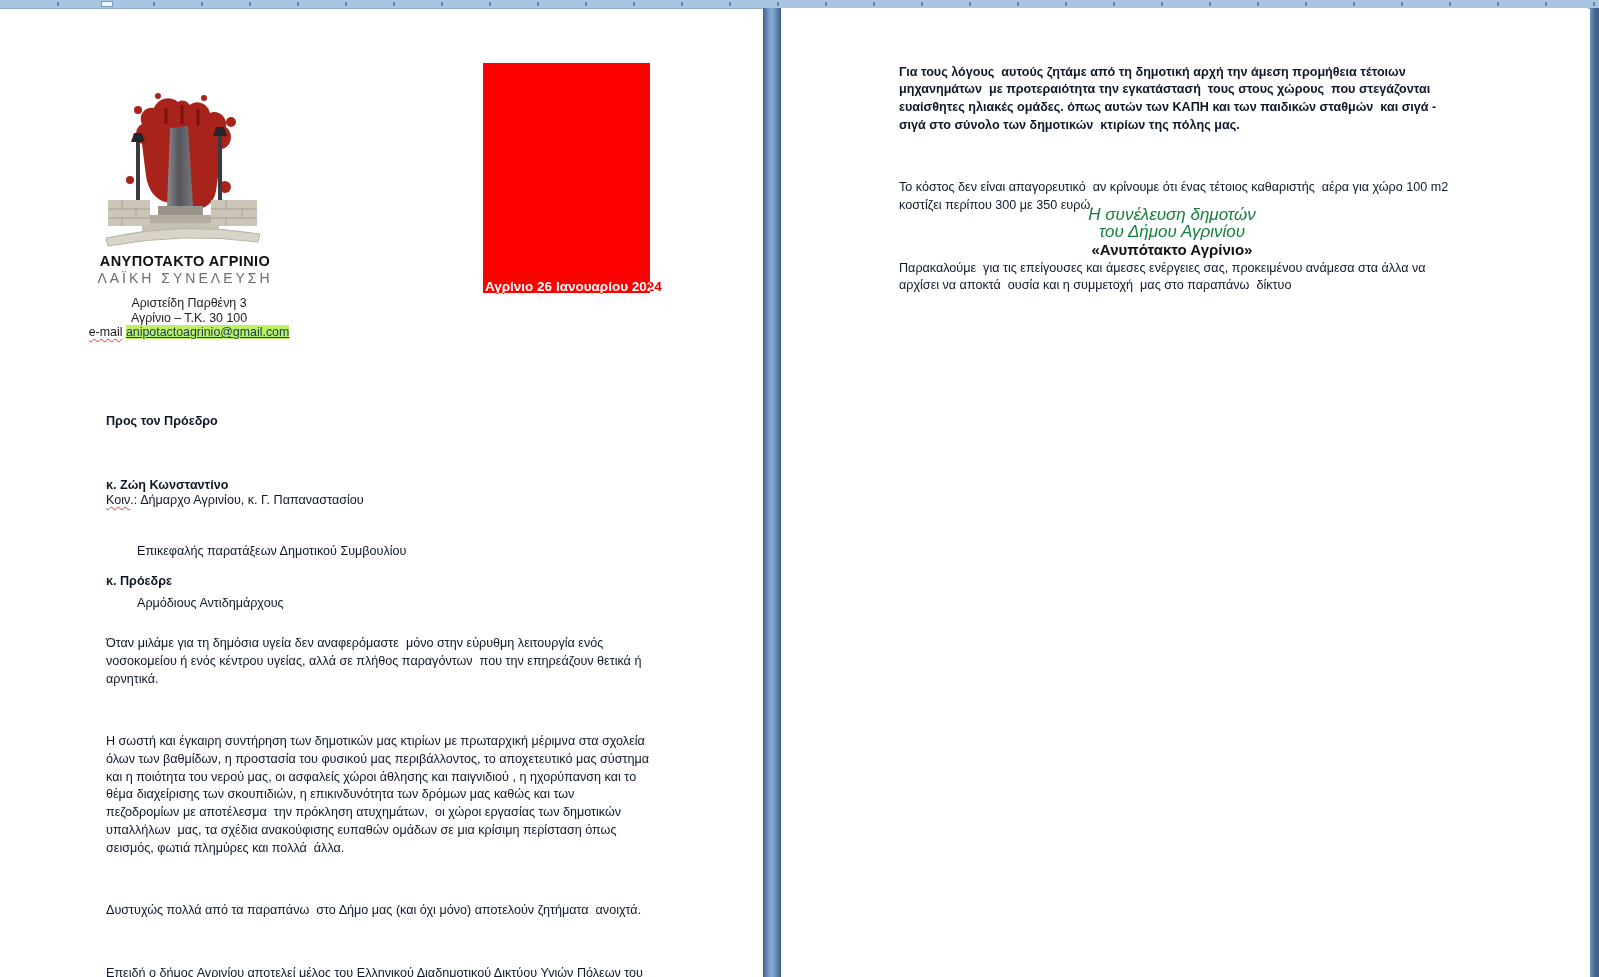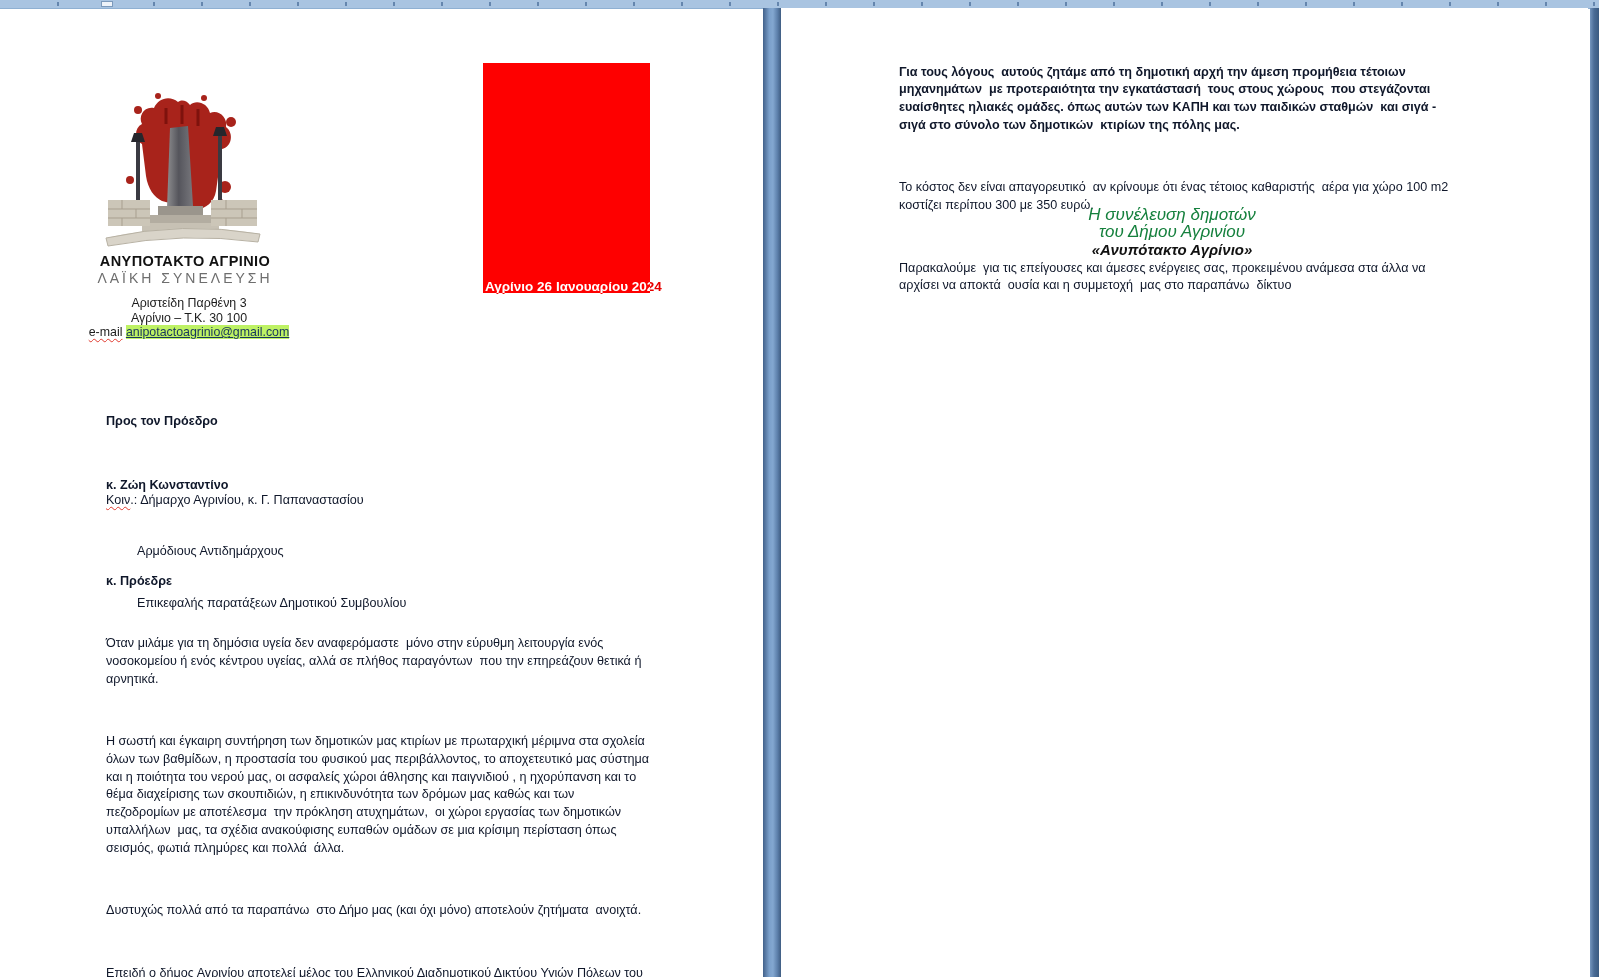--- a/index.html
+++ b/index.html
@@ -88,21 +88,21 @@
   .salutation{font-weight:bold;margin-bottom:8px;}
   .clipped-line{
     position:absolute;left:106px;top:939px;width:552px;height:3px;opacity:.5;
     background:repeating-linear-gradient(90deg,#9aa2ad 0 5px,transparent 5px 9px,#aab0b9 9px 15px,transparent 15px 19px);
   }
   .body-text-right{position:absolute;left:118px;top:20px;width:552px;}
   .signature-block{
     position:absolute;left:281px;top:199px;width:220px;text-align:center;
   }
   .signature-block .sig-line{font-size:17px;line-height:16.5px;color:#15803d;font-style:italic;}
-  .sig-name{font-weight:bold;font-size:15px;line-height:19px;color:#111;font-style:italic;}
+  .sig-name{font-weight:bold;font-size:15px;line-height:19px;color:#111;}
 </style>
 </head>
 <body>
 
 <div class="top-ruler">
   <div class="ruler-ticks"></div>
   <div class="ruler-handle"></div>
 </div>
 <div class="page-divider"></div>
 <div class="right-scroll-strip"></div>
@@ -168,22 +168,22 @@
     </div>
   </div>
 
   <div class="recipient-block doc-text">
     <div class="bold">Προς τον Πρόεδρο</div>
     <div class="bold recipient-line3">κ. Ζώη Κωνσταντίνο</div>
   </div>
 
   <div class="cc-block doc-text">
     <div><span class="squiggly">Κοιν</span><span>.:</span><span> Δήμαρχο Αγρινίου, κ. Γ. Παπαναστασίου</span></div>
+    <div class="cc-indent">Επικεφαλής παρατάξεων Δημοτικού Συμβουλίου</div>
     <div class="cc-indent">Αρμόδιους Αντιδημάρχους</div>
-    <div class="cc-indent">Επικεφαλής παρατάξεων Δημοτικού Συμβουλίου</div>
   </div>
 
   <div class="body-text-left doc-text">
     <p class="salutation">κ. Πρόεδρε</p>
     <p>Όταν μιλάμε για τη δημόσια υγεία δεν αναφερόμαστε  μόνο στην εύρυθμη λειτουργία ενός νοσοκομείου ή ενός κέντρου υγείας, αλλά σε πλήθος παραγόντων  που την επηρεάζουν θετικά ή αρνητικά.</p>
     <p>Η σωστή και έγκαιρη συντήρηση των δημοτικών μας κτιρίων με πρωταρχική μέριμνα στα σχολεία όλων των βαθμίδων, η προστασία του φυσικού μας περιβάλλοντος, το αποχετευτικό μας σύστημα και η ποιότητα του νερού μας, οι ασφαλείς χώροι άθλησης και παιγνιδιού , η ηχορύπανση και το θέμα διαχείρισης των σκουπιδιών, η επικινδυνότητα των δρόμων μας καθώς και των πεζοδρομίων με αποτέλεσμα  την πρόκληση ατυχημάτων,  οι χώροι εργασίας των δημοτικών υπαλλήλων  μας, τα σχέδια ανακούφισης ευπαθών ομάδων σε μια κρίσιμη περίσταση όπως σεισμός, φωτιά πλημύρες και πολλά  άλλα.</p>
     <p>Δυστυχώς πολλά από τα παραπάνω  στο Δήμο μας (και όχι μόνο) αποτελούν ζητήματα  ανοιχτά.</p>
     <p>Επειδή ο δήμος Αγρινίου αποτελεί μέλος του Ελληνικού Διαδημοτικού Δικτύου Υγιών Πόλεων του Π.Ο.Υ.. οφείλει να αρχίσει άμεσα να εφαρμόζει μέτρα και να προβαίνει σε ενέργειες που θα βελτιώνουν την ποιότητα της δημόσιας υγείας.</p>
     
     

